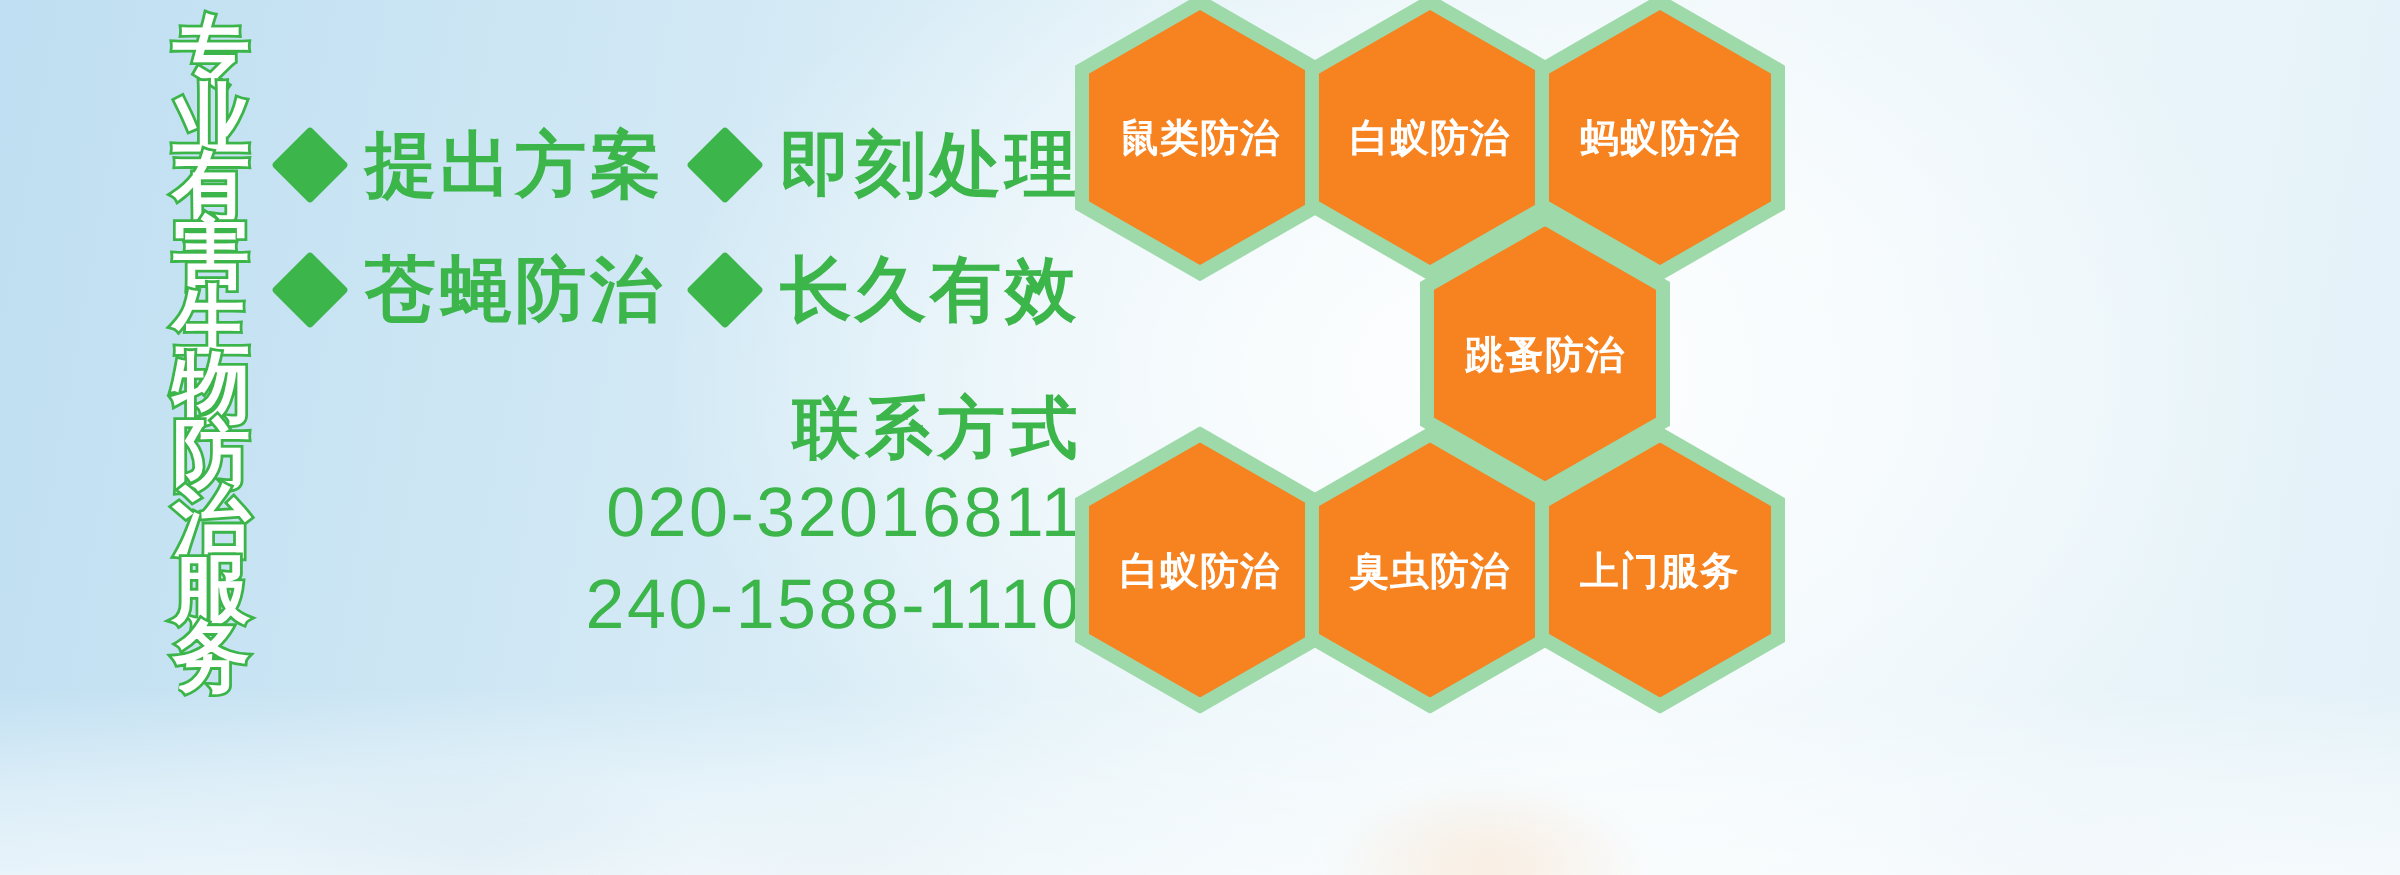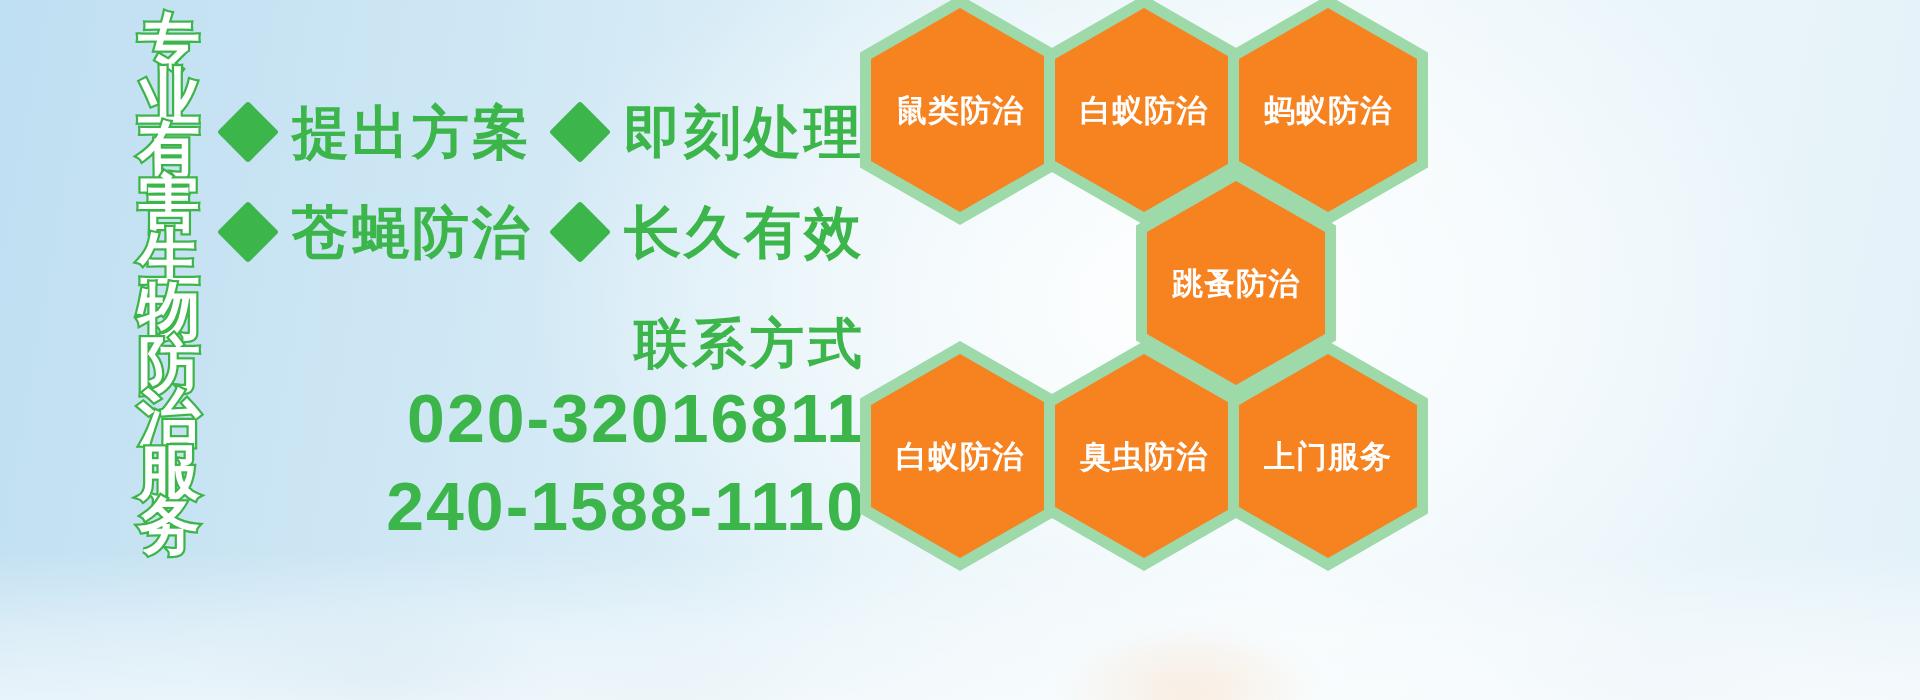--- a/index.html
+++ b/index.html
@@ -104,22 +104,22 @@
     color:#3cb54a;
   }
   .contact-heading {
     font-size:54px;
     font-weight:bold;
     letter-spacing:4px;
     line-height:1.15;
     margin-left:-6px;
   }
   .contact-phone {
-    font-size:68px;
-    font-weight:700;
+    font-size:56px;
+    font-weight:400;
     letter-spacing:2px;
     line-height:1.30;
     margin-left:-4px;
   }
 
   
   .honeycomb {
     position:absolute;
     left:856px; top:0;
     width:600px; height:525px;font-family:Liberation Serif, serif;

